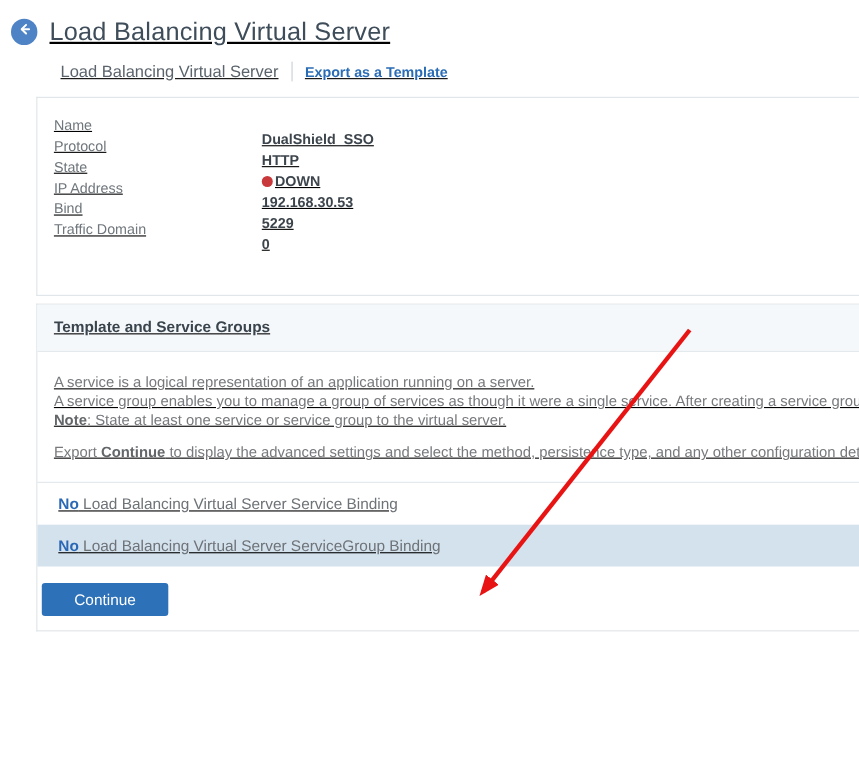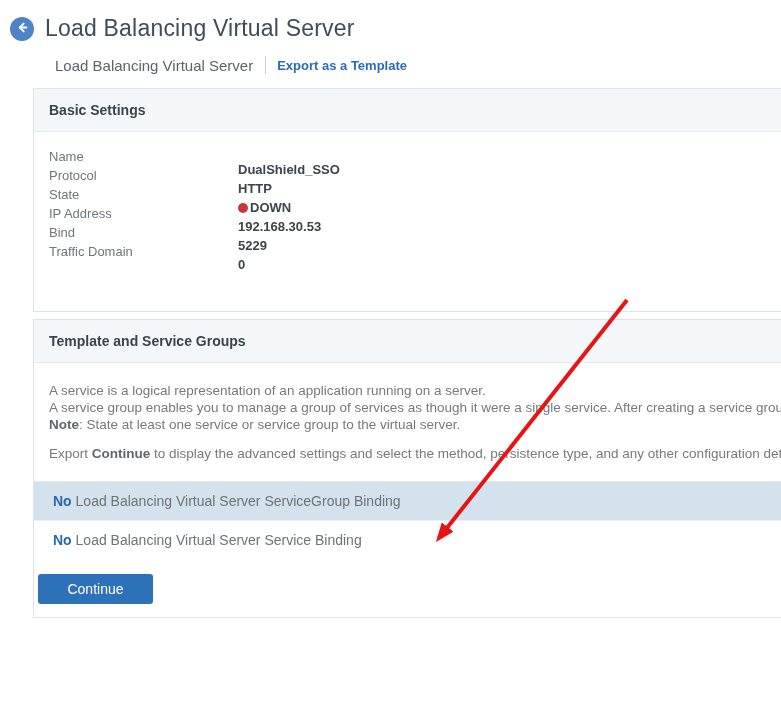--- a/index.html
+++ b/index.html
@@ -1,18 +1,18 @@
 <!DOCTYPE html>
 <html><head>
 <meta charset="utf-8">
 <style>
   * { margin:0; padding:0; box-sizing:border-box; }
   html,body { width:781px; height:711px; background:#ffffff; overflow:hidden;
     font-family:"Liberation Sans", sans-serif; }
-  .page { position:relative; width:781px; height:711px; overflow:hidden; }
+  .page { position:relative; width:781px; height:711px; overflow:hidden;text-decoration:underline; }
 
   
   .page-header { display:flex; align-items:center; gap:11px; padding:15px 0 0 10px; }
   .back-btn { width:24px; height:24px; border-radius:50%; background:#4e83c6;
     display:flex; align-items:center; justify-content:center; flex:0 0 auto; cursor:pointer; }
   .page-title { font-size:23px; font-weight:400; color:#3e4d59; letter-spacing:0.2px; }
 
   
   .subheader { display:flex; align-items:center; margin:13px 0 0 55px; height:20px; }
   .subheader .tab-label { font-size:15px; color:#5b646c; }
@@ -70,23 +70,20 @@
     <h1 class="page-title">Load Balancing Virtual Server</h1>
   </div>
 
   <div class="subheader">
     <span class="tab-label">Load Balancing Virtual Server</span>
     <span class="vsep"></span>
     <a class="export-link">Export as a Template</a>
   </div>
 
   <div class="panel panel-basic">
-    <div class="panel-header">
-      <span class="panel-title">Basic Settings</span>
-    </div>
     <div class="fields">
       <div class="field-row">
         <span class="field-label">Name</span>
         <span class="field-value">DualShield_SSO</span>
       </div>
       <div class="field-row">
         <span class="field-label">Protocol</span>
         <span class="field-value">HTTP</span>
       </div>
       <div class="field-row">
@@ -118,25 +115,25 @@
 
     <div class="svc-desc">
       <div>A service is a logical representation of an application running on a server.</div>
       <div>A service group enables you to manage a group of services as though it were a single service. After creating a service group, you can bin</div>
       <div><b>Note</b><span>: State at least one service or service group to the virtual server.</span></div>
     </div>
 
     <div class="svc-click"><span>Export </span><b>Continue</b><span> to display the advanced settings and select the method, persistence type, and any other configuration detail that you m</span></div>
 
     <div class="binding-rows">
+      <div class="binding-row">
+        <span class="no">No</span><span> Load Balancing Virtual Server Service Binding</span>
+      </div>
       <div class="binding-row highlight">
         <span class="no">No</span><span> Load Balancing Virtual Server ServiceGroup Binding</span>
-      </div>
-      <div class="binding-row">
-        <span class="no">No</span><span> Load Balancing Virtual Server Service Binding</span>
       </div>
     </div>
 
     <div class="btn-area">
       <button class="continue-btn">Continue</button>
     </div>
   </div>
 
   <svg class="arrow-overlay" width="781" height="711">
     <defs>

